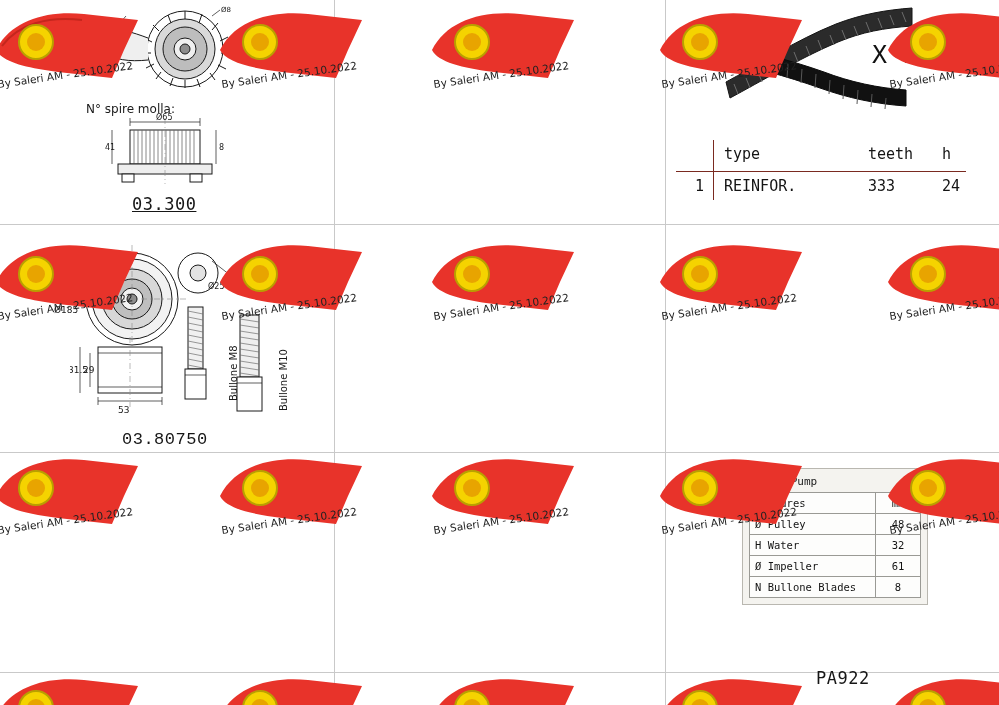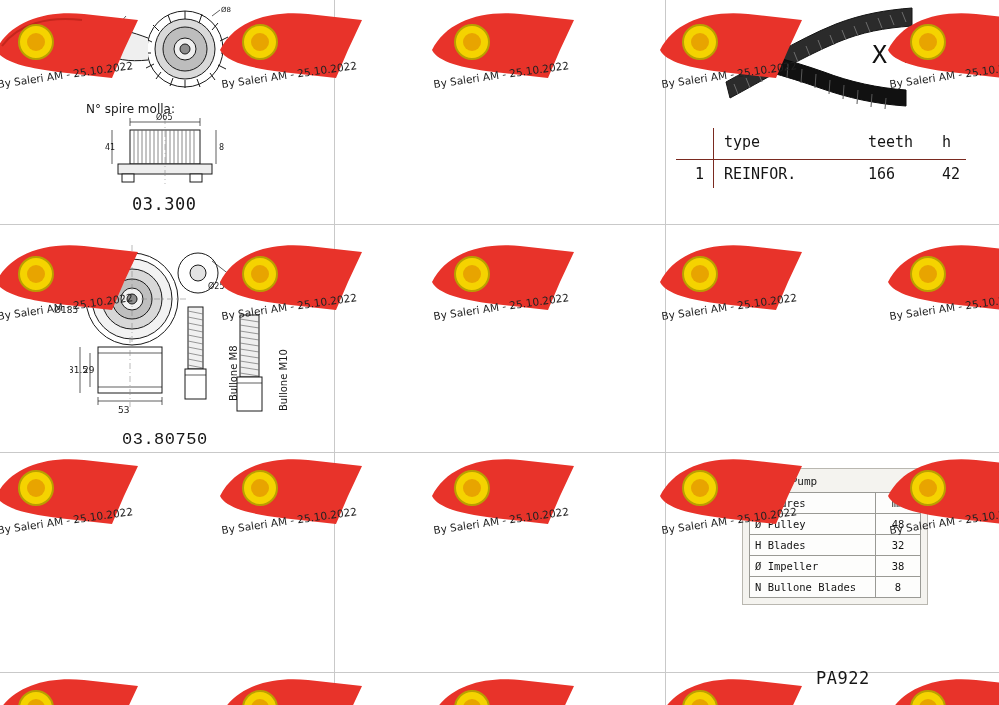--- a/index.html
+++ b/index.html
@@ -67,20 +67,21 @@
     left: 676px;
     top: 128px;
     width: 290px;
     font-family: "DejaVu Sans Mono", monospace;
     font-size: 15px;
     color: #141414;
   }
   .belt-table table {
     border-collapse: collapse;
     width: 290px;
+    margin-top: 12px;
   }
   .belt-table th, .belt-table td {
     padding: 5px 2px;
     font-weight: normal;
     text-align: left;
   }
   .belt-table thead th { padding-bottom: 8px; }
   .belt-table .idx {
     width: 26px;
     text-align: right;
@@ -224,21 +225,21 @@
 
         <path d="M138 18 L138 52" stroke="#1a1a1a" stroke-width="0.7"></path>
 
         <path d="M87 6 L87 72" stroke="#8a8a8a" stroke-width="0.6" stroke-dasharray="6 3 1 3"></path>
       </g>
       <text x="78" y="8" font-family="DejaVu Sans, sans-serif" font-size="8" fill="#1a1a1a">Ø65</text>
       <text x="27" y="38" font-family="DejaVu Sans, sans-serif" font-size="8" fill="#1a1a1a">41</text>
       <text x="141" y="38" font-family="DejaVu Sans, sans-serif" font-size="8" fill="#1a1a1a">8</text>
     </svg>
 
-    <div class="partcode" style="left:132px;top:194px;">03.300</div>
+    <div class="partcode" style="left:132px;top:194px;text-decoration:underline;">03.300</div>
   </div>
 
   <div class="cell" style="left:0;top:225px;width:334px;height:227px;">
 
     <svg class="draw" style="left:70px;top:18px;" width="124" height="112" viewBox="0 0 124 112">
       <g fill="none" stroke="#1a1a1a" stroke-width="1">
         <circle cx="62" cy="56" r="46" fill="#ffffff" stroke="#1a1a1a"></circle>
         <circle cx="62" cy="56" r="40" fill="#f2f2f2" stroke="#1a1a1a"></circle>
         <circle cx="62" cy="56" r="30" fill="#d8d8d8" stroke="#1a1a1a"></circle>
         <circle cx="62" cy="56" r="20" fill="#bfbfbf" stroke="#1a1a1a"></circle>
@@ -340,22 +341,22 @@
           <th class="idx"></th>
           <th class="c-type">type</th>
           <th class="c-teeth">teeth</th>
           <th class="c-h">h</th>
         </tr>
       </thead>
       <tbody>
         <tr>
           <td class="idx">1</td>
           <td class="c-type">REINFOR.</td>
-          <td class="c-teeth">166</td>
-          <td class="c-h">42</td>
+          <td class="c-teeth">333</td>
+          <td class="c-h">24</td>
         </tr>
       </tbody>
     </table>
   </div>
 
   <div class="cell" style="left:666px;top:453px;width:333px;height:219px;">
   </div>
 
   <svg class="wp-pumpimg" viewBox="0 0 56 48">
     <g fill="none" stroke="#2a2a2a" stroke-width="1">
@@ -375,26 +376,26 @@
           <th>measures</th>
           <th class="val">mm</th>
         </tr>
       </thead>
       <tbody>
         <tr>
           <td>Ø Pulley</td>
           <td class="val">48</td>
         </tr>
         <tr>
-          <td>H Blades</td>
+          <td>H Water</td>
           <td class="val">32</td>
         </tr>
         <tr>
           <td>Ø Impeller</td>
-          <td class="val">38</td>
+          <td class="val">61</td>
         </tr>
         <tr>
           <td>N Bullone Blades</td>
           <td class="val">8</td>
         </tr>
       </tbody>
     </table>
   </div>
 
   <div class="partcode" style="left:816px;top:668px;">PA922</div>

